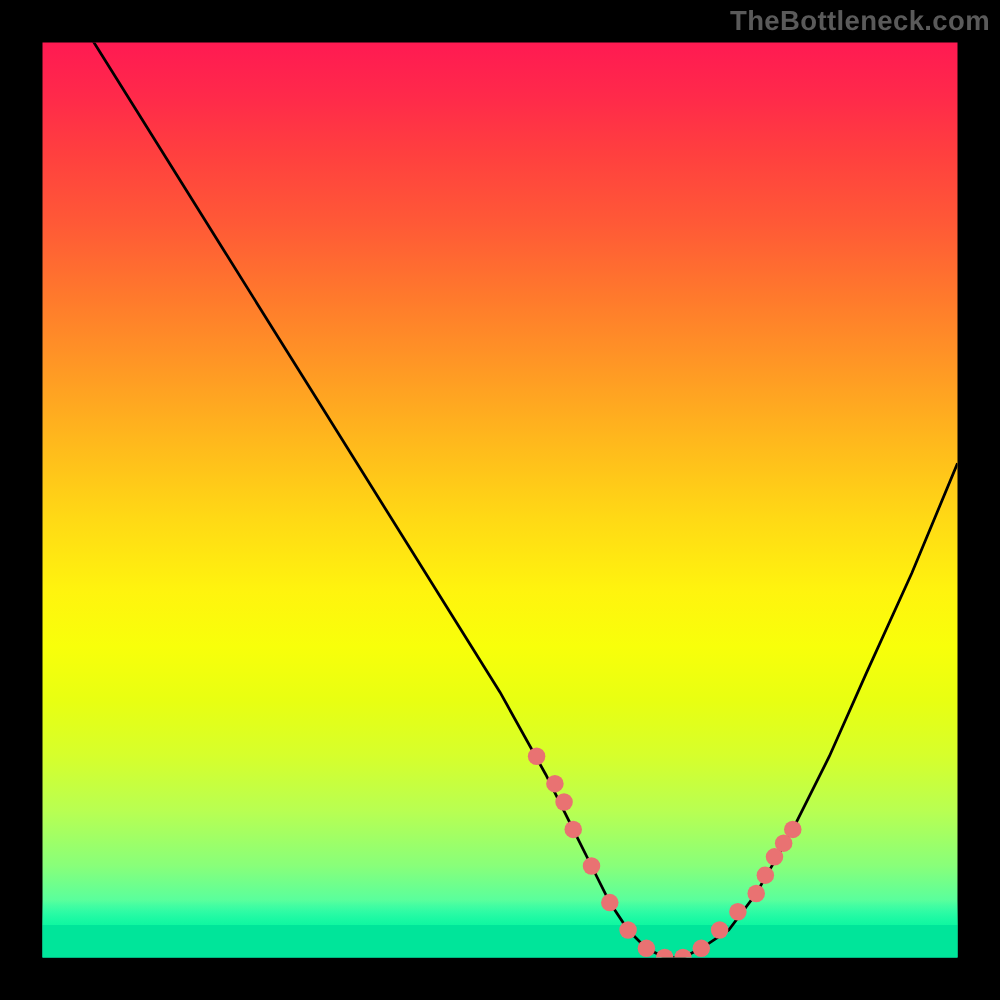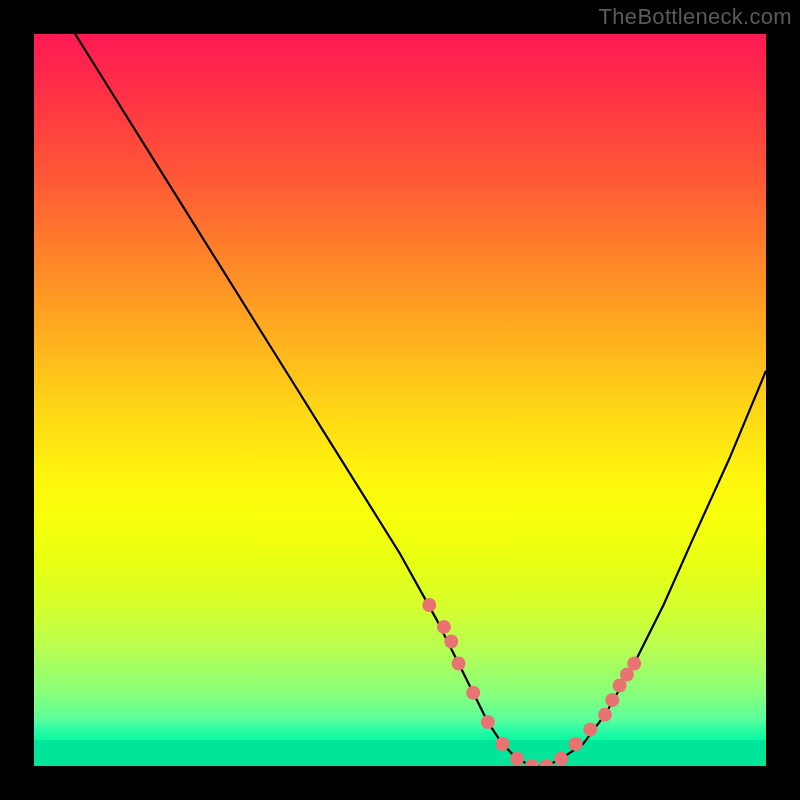--- a/index.html
+++ b/index.html
@@ -1,18 +1,18 @@
 <!DOCTYPE html>
 <html><head>
 <meta charset="utf-8">
 <style>
   * { margin: 0; padding: 0; box-sizing: border-box; }
   html, body { width: 800px; height: 800px; background: #000; overflow: hidden; font-family: Arial, sans-serif; }
   .canvas { position: relative; width: 800px; height: 800px; background: #000; }
-  .watermark { position: absolute; top: 4px; right: 8px; color: #5a5a5a; font-size: 22px; font-weight: 400; letter-spacing: 0.3px; }
+  .watermark { position: absolute; top: 4px; right: 8px; color: #5a5a5a; font-size: 22px; font-weight: 700; letter-spacing: 0.3px; }
   .plot-area { position: absolute; top: 34px; left: 34px; width: 732px; height: 732px; }
   .gradient-bg { position: absolute; inset: 0; background: linear-gradient(to bottom,
       #ff1a52 0%,
       #ff2a4a 6%,
       #ff3f3f 12%,
       #ff5a36 20%,
       #ff7a2c 28%,
       #ff9a24 36%,
       #ffba1c 44%,
       #ffd915 52%,

